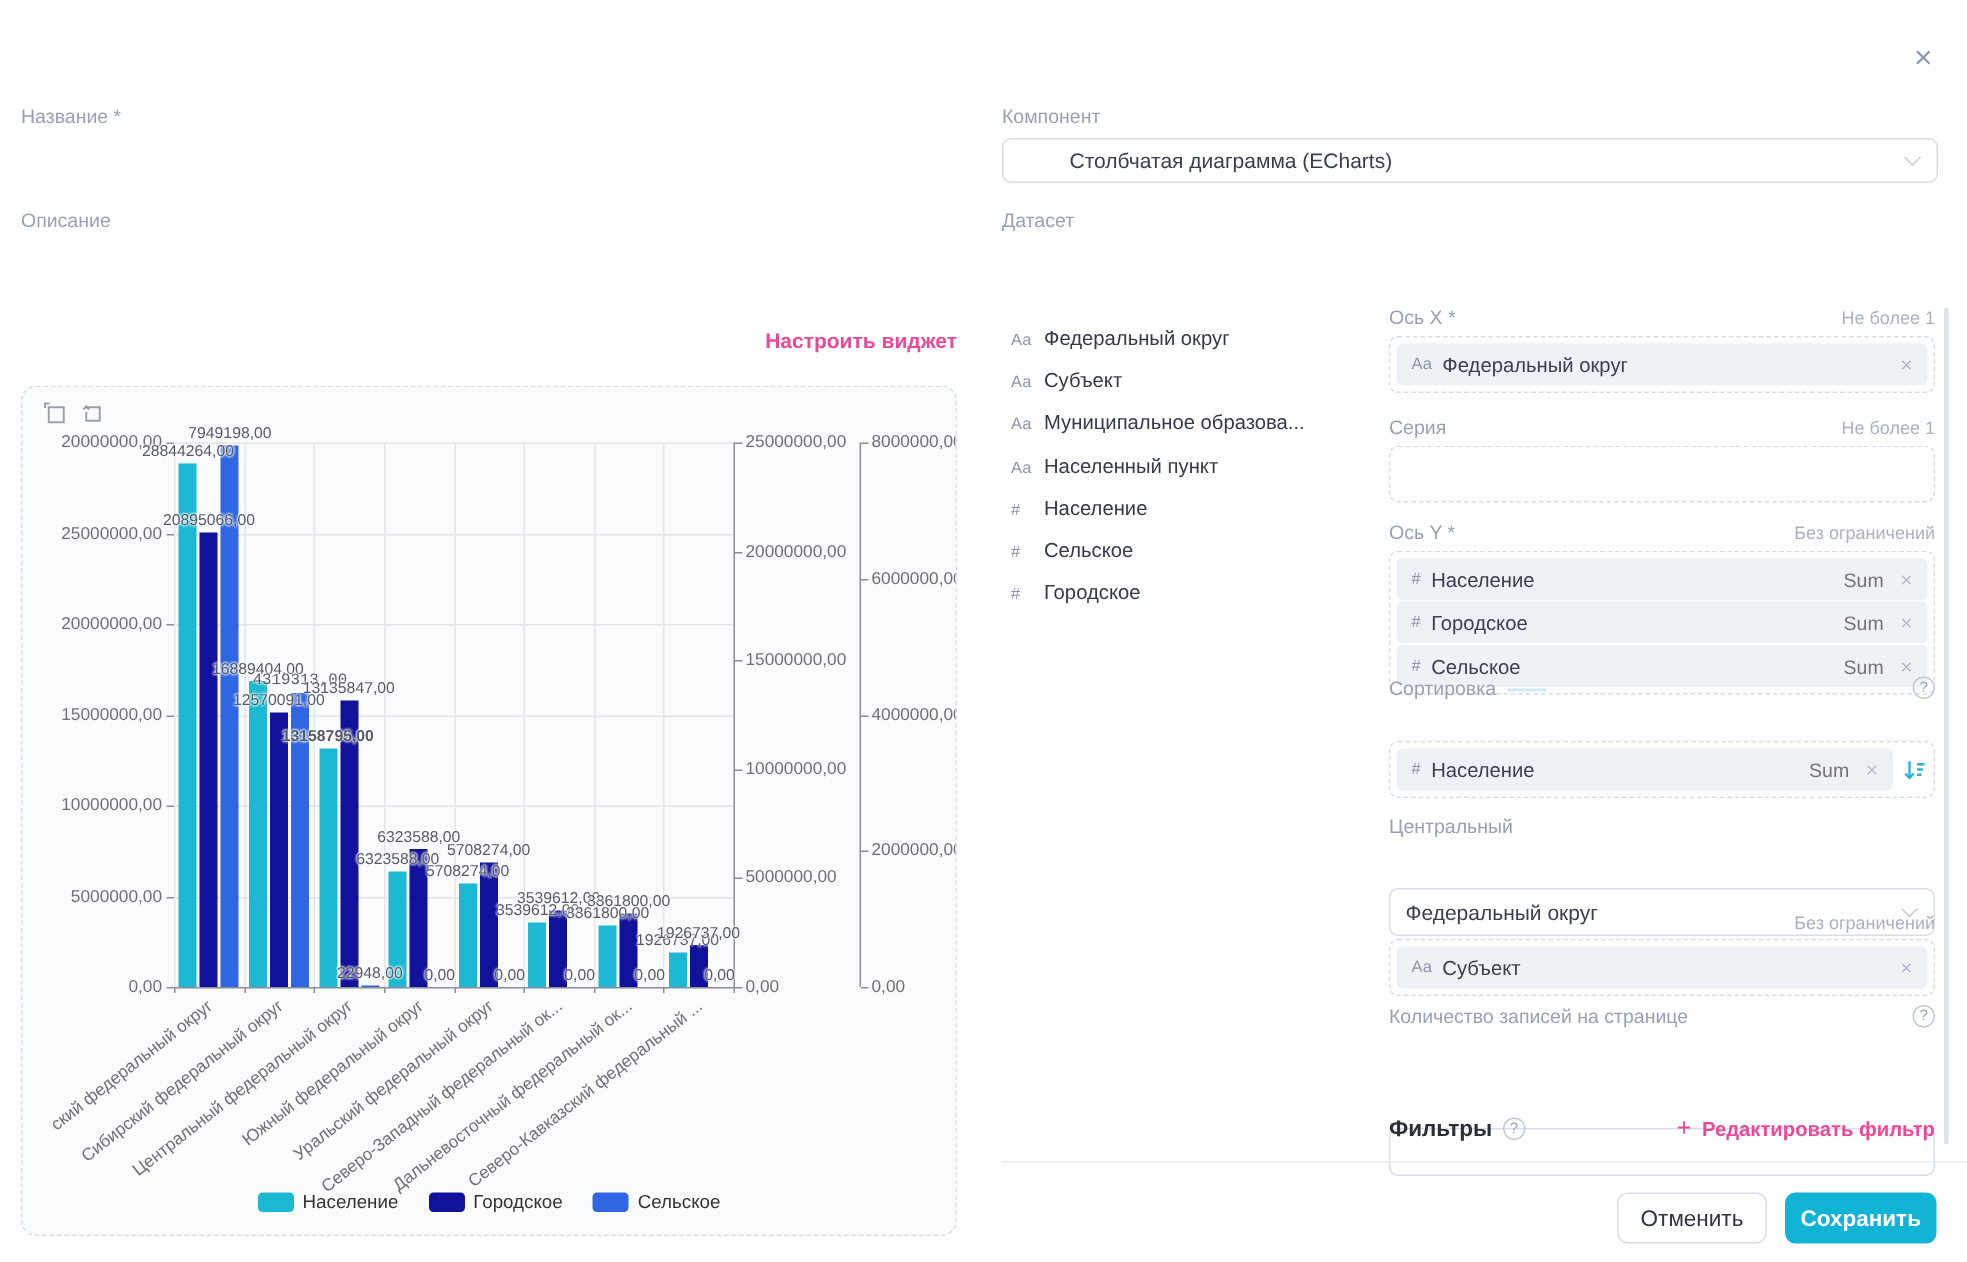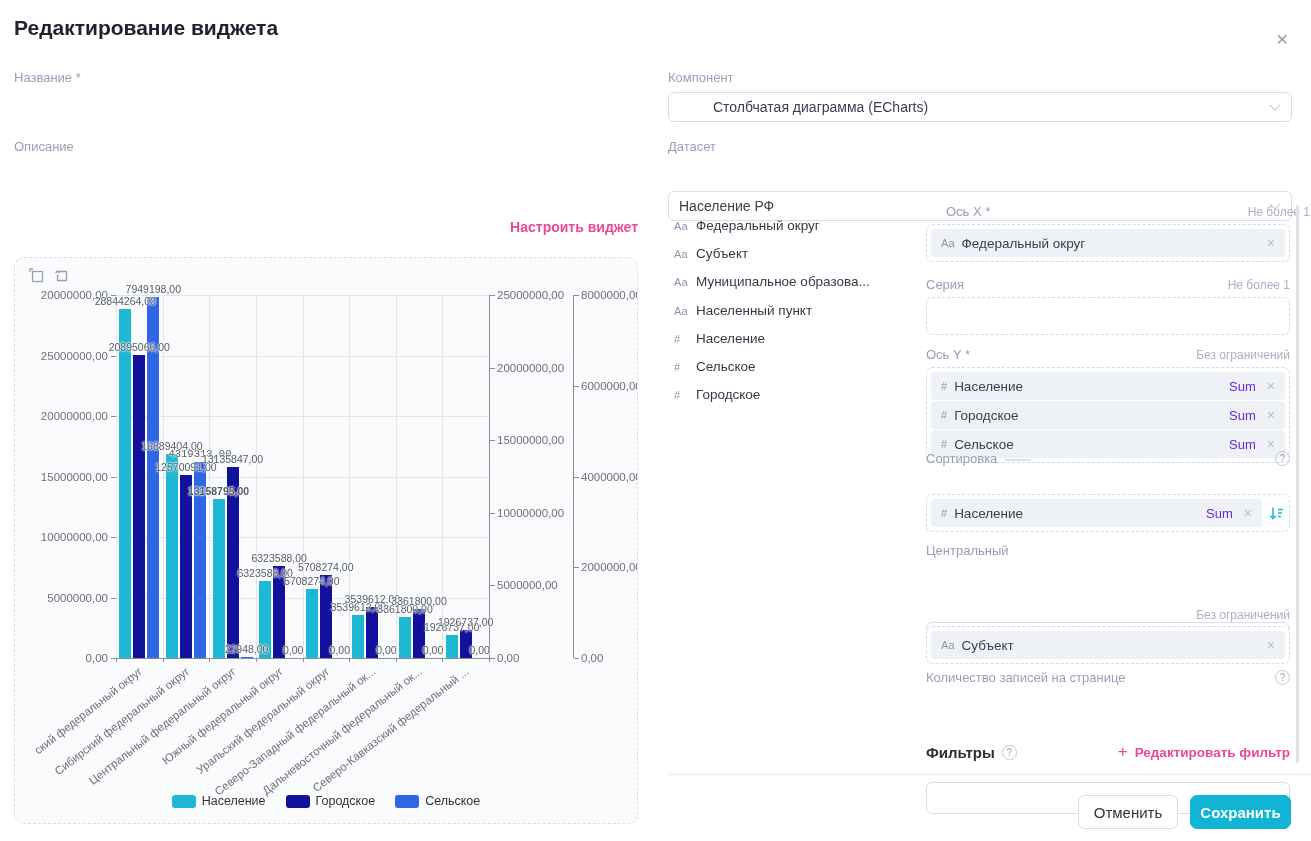--- a/index.html
+++ b/index.html
@@ -53,42 +53,41 @@
   .fields-list .frow { position:absolute; display:flex; align-items:baseline; gap:7px; cursor:grab; }
   .ftype { font-size:11px; color:#8d95a8; min-width:15px; }
   .fname { font-size:13.5px; color:#343a47; }
 
   .dropzone { border:1px dashed #d6dbe4; border-radius:6px; background:#fff; padding:4px; }
   .chip { display:flex; align-items:center; gap:7px; background:#eef1f6; border-radius:4px;
     height:28px; padding:0 10px; margin-bottom:1px; }
   .chip:last-child { margin-bottom:0; }
   .chip-type { font-size:11px; color:#8d95a8; }
   .chip-label { font-size:13.5px; color:#3a4050; flex:1; }
-  .chip-agg { font-size:13px; color:#6d28d9; margin-right:4px; }
+  .chip-agg { font-size:13px; color:#737373; margin-right:4px; }
   .chip-close { font-size:14px; color:#b6bdca; cursor:pointer; line-height:1; }
 
   .help { display:inline-flex; width:15px; height:15px; border:1px solid #c2c9d6; border-radius:50%;
     align-items:center; justify-content:center; font-size:10px; color:#9aa2b4; }
   .sort-dash { display:inline-block; width:26px; height:2px; background:#cdeaf4; vertical-align:middle; margin-left:8px; }
 
   .filters-label { font-size:15px; font-weight:700; color:#2b2f3a; }
   .divider { left:668px; top:774px; width:643px; height:1px; background:#e9ebf0; }
   .btn { position:absolute; top:795px; height:34px; border-radius:7px; font-size:15px;
     display:flex; align-items:center; justify-content:center; cursor:pointer; font-family:"Liberation Sans",sans-serif; }
   .btn-cancel { left:1078px; width:100px; background:#fff; border:1px solid #d8dde7; color:#2f3440; }
   .btn-save  { left:1190px; width:101px; background:#12b4d6; border:1px solid #12b4d6; color:#fff; font-weight:600; }
   .scrollbar { left:1296px; top:205px; width:3px; height:558px; background:#dde1e9; border-radius:2px; }
   .row-between { display:flex; justify-content:space-between; align-items:center; }
 </style>
 </head>
 <body>
 
 <div class="app">
 
-  <div class="abs dialog-title">Редактирование виджета</div>
   <div class="abs close-x">×</div>
 
   <div class="abs field-label" style="left:14px; top:70px;">Название *</div>
 
   <div class="abs field-label" style="left:14px; top:139px;">Описание</div>
 
   <div class="abs link" style="left:14px; top:219px; width:624px; text-align:right;">Настроить виджет</div>
 
   <div class="abs preview">
     <div id="chart">
@@ -239,24 +238,20 @@
       </div>
   </div>
 
   <div class="abs field-label" style="left:668px; top:70px;">Компонент</div>
   <div class="abs selectbox" style="left:668px; top:92px; width:624px;padding-left:44px;">
     <span>Столбчатая диаграмма (ECharts)</span>
     <span class="chev"></span>
   </div>
 
   <div class="abs field-label" style="left:668px; top:139px;">Датасет</div>
-  <div class="abs selectbox" style="left:668px; top:161px; width:624px;">
-    <span>Население РФ</span>
-    <span class="chev"></span>
-  </div>
 
   <div class="fields-list">
     <div class="abs frow" style="left:674px; top:218px;">
         <span class="ftype">Аа</span>
         <span class="fname">Федеральный округ</span>
       </div>
     <div class="abs frow" style="left:674px; top:246px;">
         <span class="ftype">Аа</span>
         <span class="fname">Субъект</span>
       </div>
@@ -275,21 +270,21 @@
     <div class="abs frow" style="left:674px; top:359px;">
         <span class="ftype">#</span>
         <span class="fname">Сельское</span>
       </div>
     <div class="abs frow" style="left:674px; top:387px;">
         <span class="ftype">#</span>
         <span class="fname">Городское</span>
       </div>
   </div>
 
-  <div class="abs row-between" style="left:926px; top:204px; width:364px;margin-left:20px;">
+  <div class="abs row-between" style="left:926px; top:204px; width:364px;">
     <span class="field-label">Ось X *</span>
     <span class="constraint">Не более 1</span>
   </div>
   <div class="abs dropzone" style="left:926px; top:224px; width:364px;">
     <div class="chip">
       <span class="chip-type">Аа</span>
       <span class="chip-label">Федеральный округ</span>
       <span class="chip-close">×</span>
     </div>
   </div>

